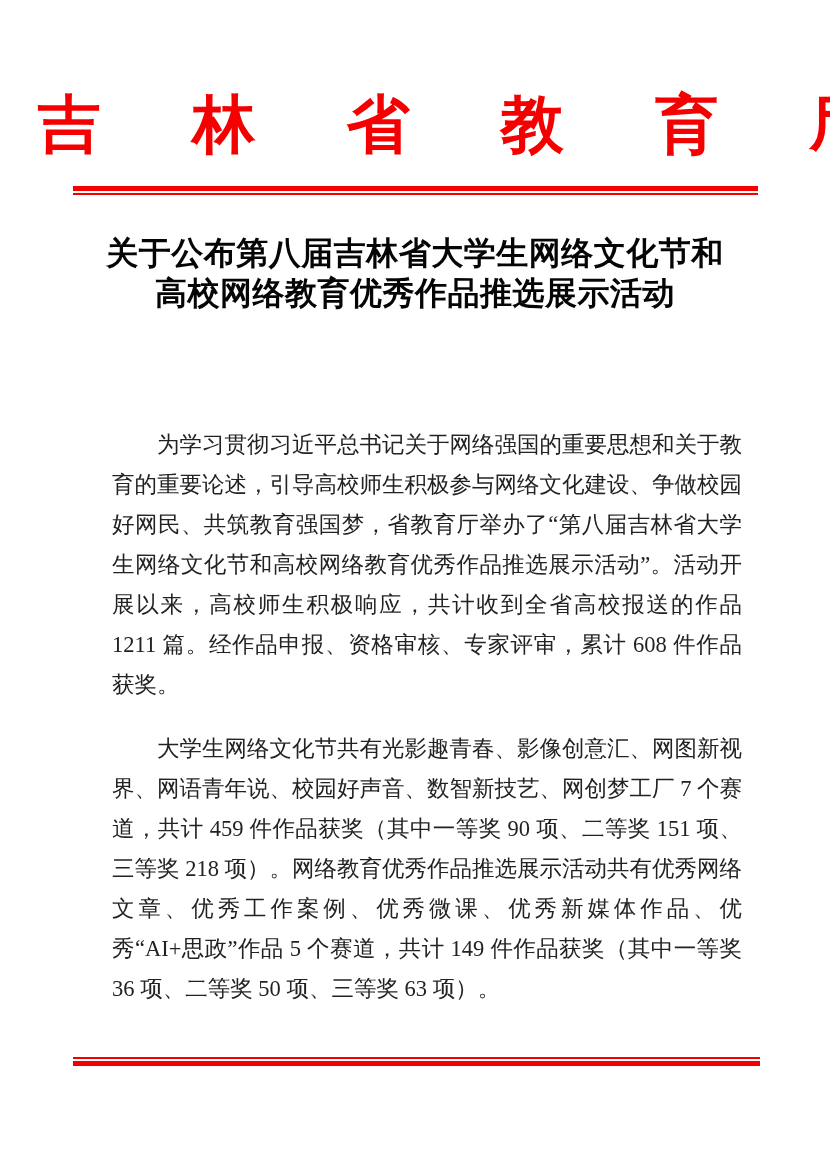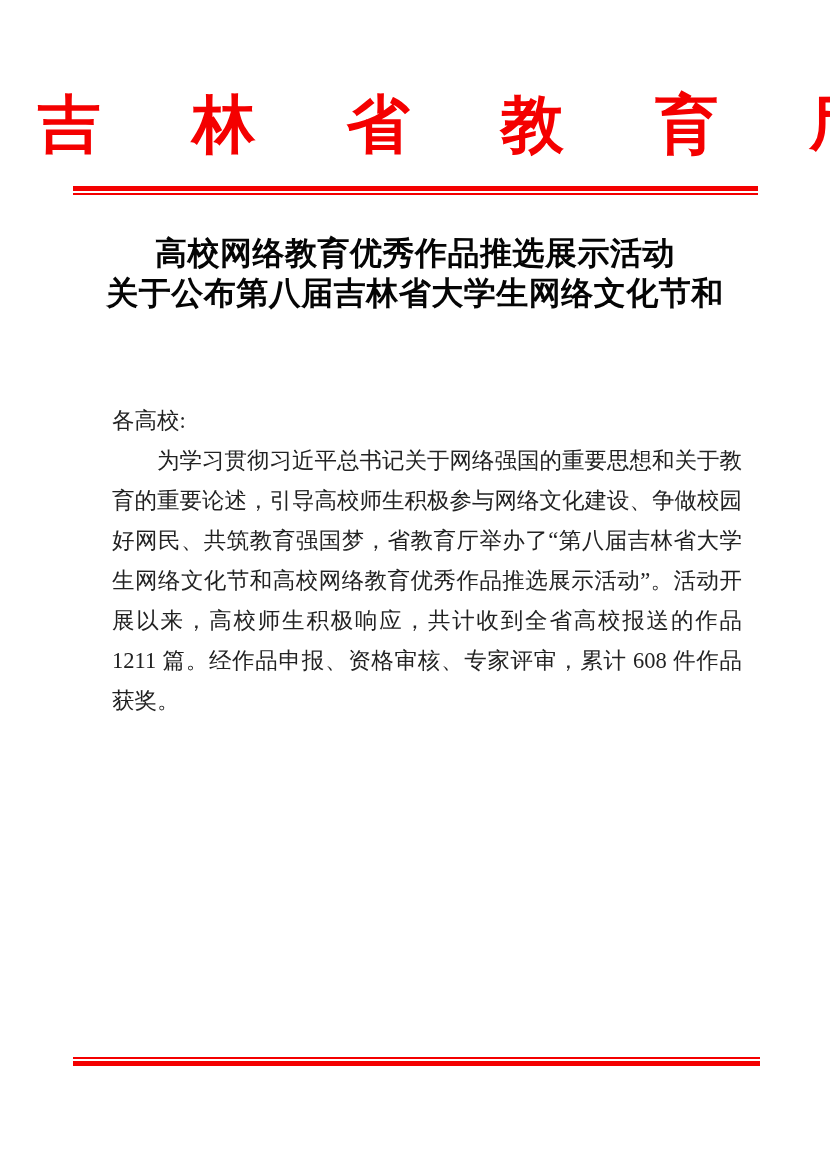--- a/index.html
+++ b/index.html
@@ -74,42 +74,43 @@
     font-size: 22.5px;
     line-height: 40px;
     text-align: justify;
   }
   .doc-body p {
     margin: 0;
     padding: 0;
   }
   .doc-body p.para {
     text-indent: 2em;
+    margin-top: 24px;
   }
 </style>
 </head>
 <body>
 
 <div class="page">
 
   <div class="agency-header">吉 林 省 教 育 厅</div>
 
   <div class="rule-top">
     <div class="rule-thick"></div>
     <div class="rule-thin"></div>
   </div>
 
   <div class="doc-title">
+    <div>关于公布第八届吉林省大学生网络文化节和</div>
     <div>高校网络教育优秀作品推选展示活动</div>
-    <div>关于公布第八届吉林省大学生网络文化节和</div>
   </div>
 
   <div class="doc-body">
-    <p class="salutation">各高校:</p>
     <p class="para">为学习贯彻习近平总书记关于网络强国的重要思想和关于教育的重要论述，引导高校师生积极参与网络文化建设、争做校园好网民、共筑教育强国梦，省教育厅举办了“第八届吉林省大学生网络文化节和高校网络教育优秀作品推选展示活动”。活动开展以来，高校师生积极响应，共计收到全省高校报送的作品 1211 篇。经作品申报、资格审核、专家评审，累计 608 件作品获奖。</p>
+    <p class="para">大学生网络文化节共有光影趣青春、影像创意汇、网图新视界、网语青年说、校园好声音、数智新技艺、网创梦工厂 7 个赛道，共计 459 件作品获奖（其中一等奖 90 项、二等奖 151 项、三等奖 218 项）。网络教育优秀作品推选展示活动共有优秀网络文章、优秀工作案例、优秀微课、优秀新媒体作品、优秀“AI+思政”作品 5 个赛道，共计 149 件作品获奖（其中一等奖 36 项、二等奖 50 项、三等奖 63 项）。</p>
   </div>
 
   <div class="rule-bottom">
     <div class="rule-thin"></div>
     <div class="rule-thick"></div>
   </div>
 
 </div>
 
 </body></html>

